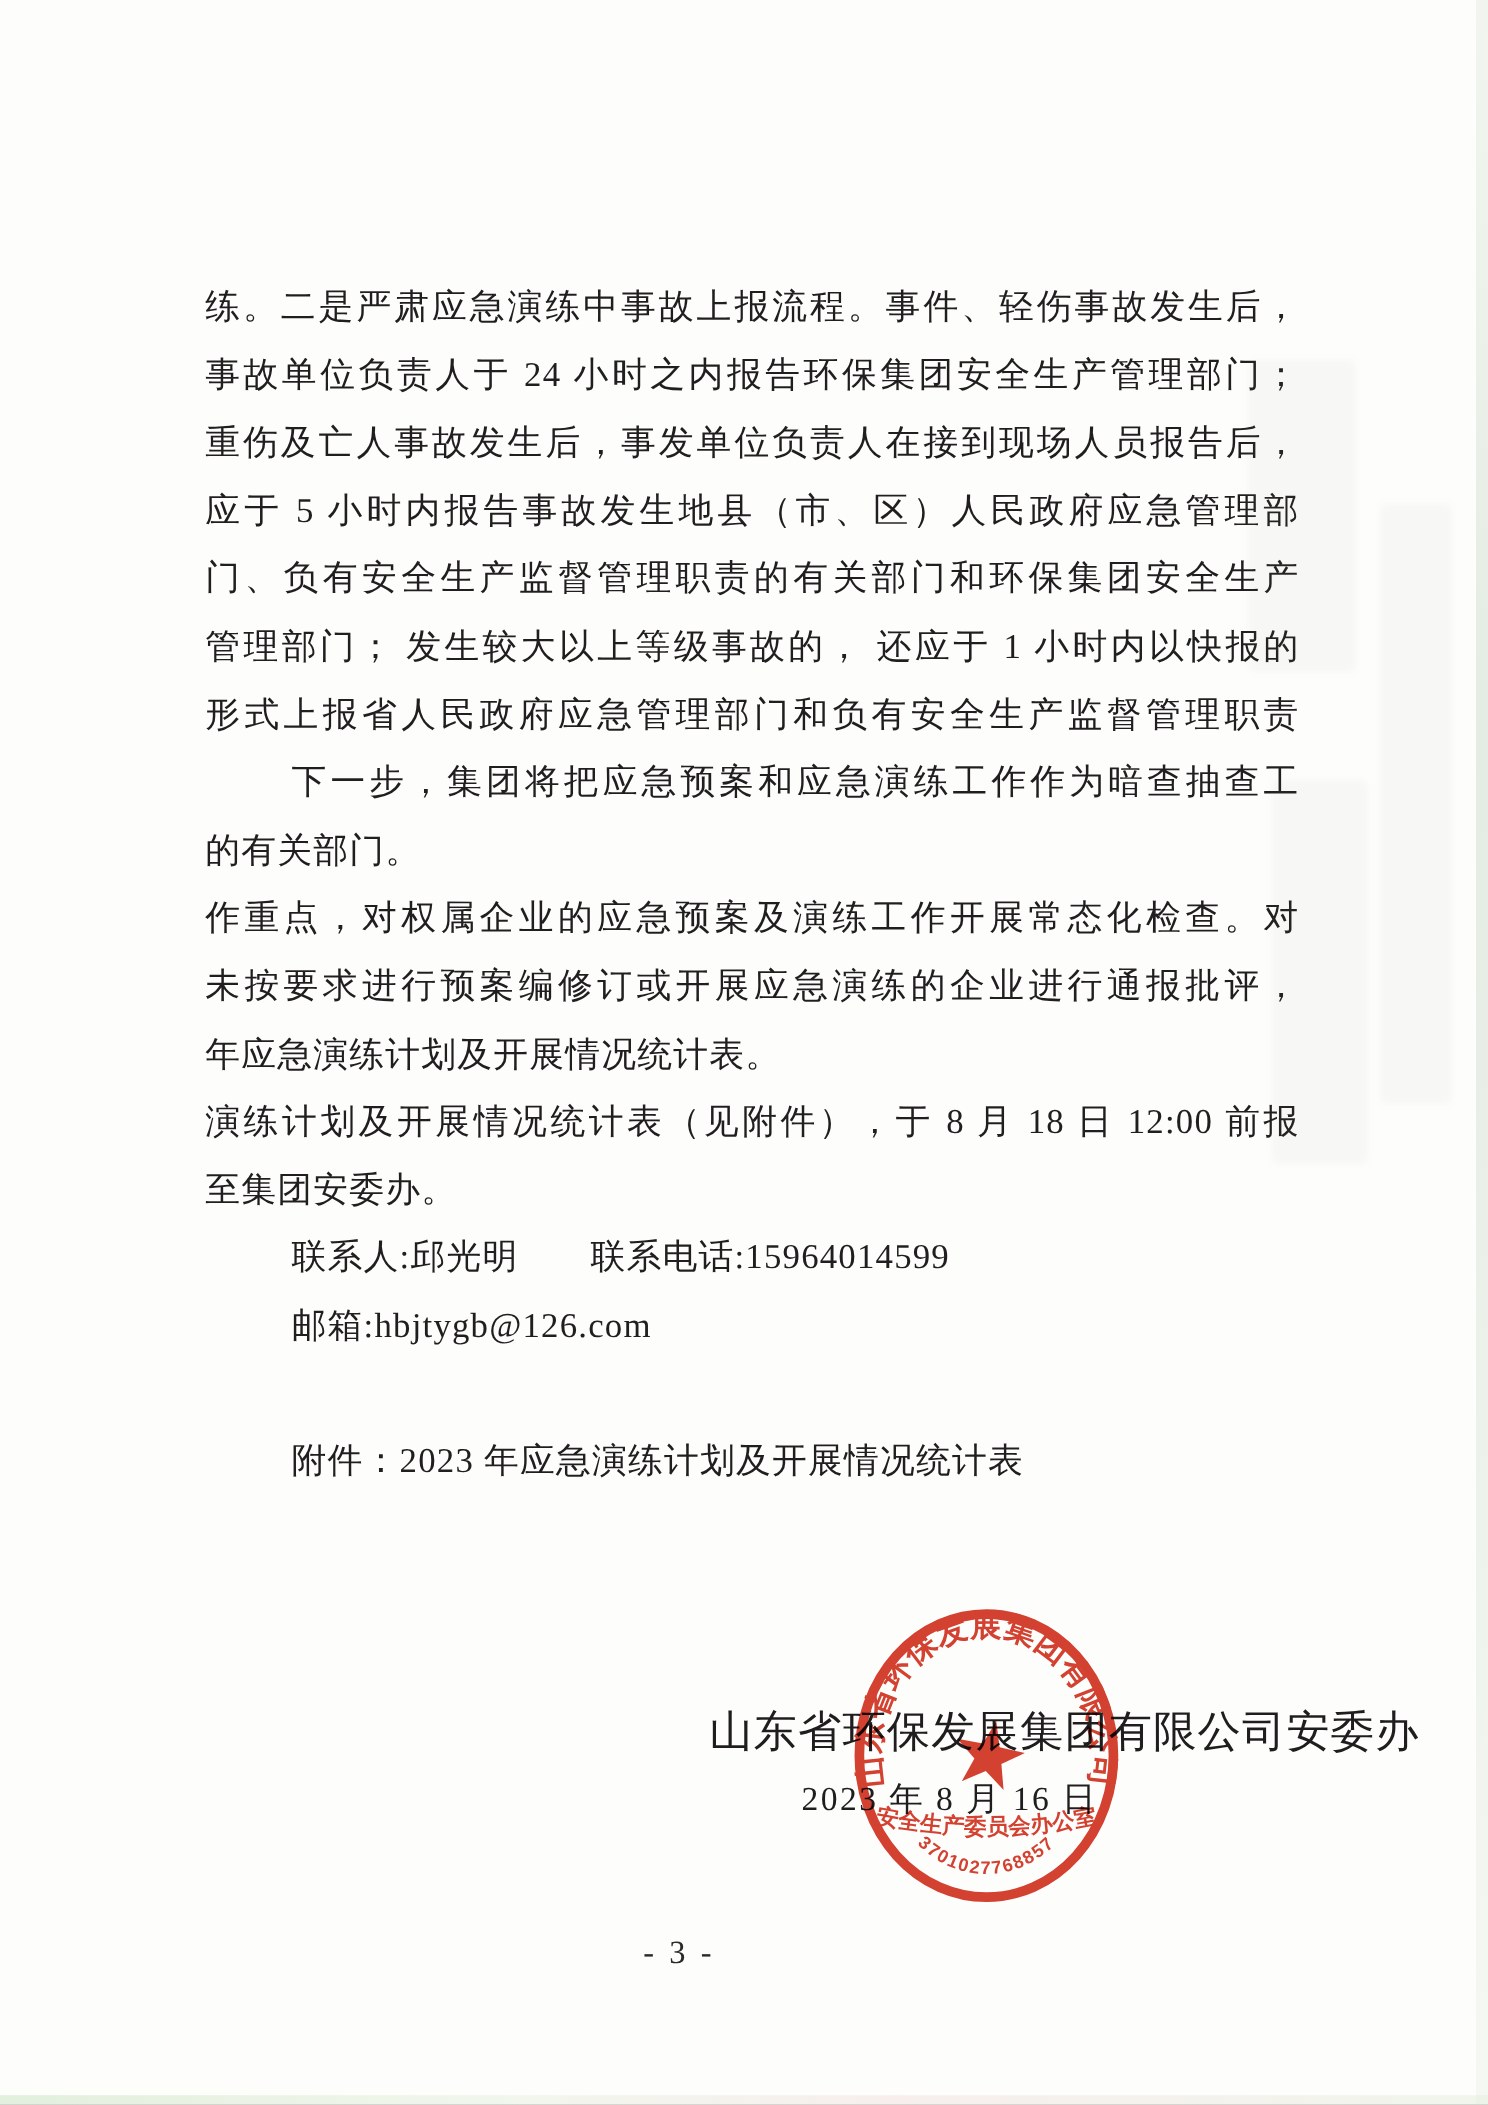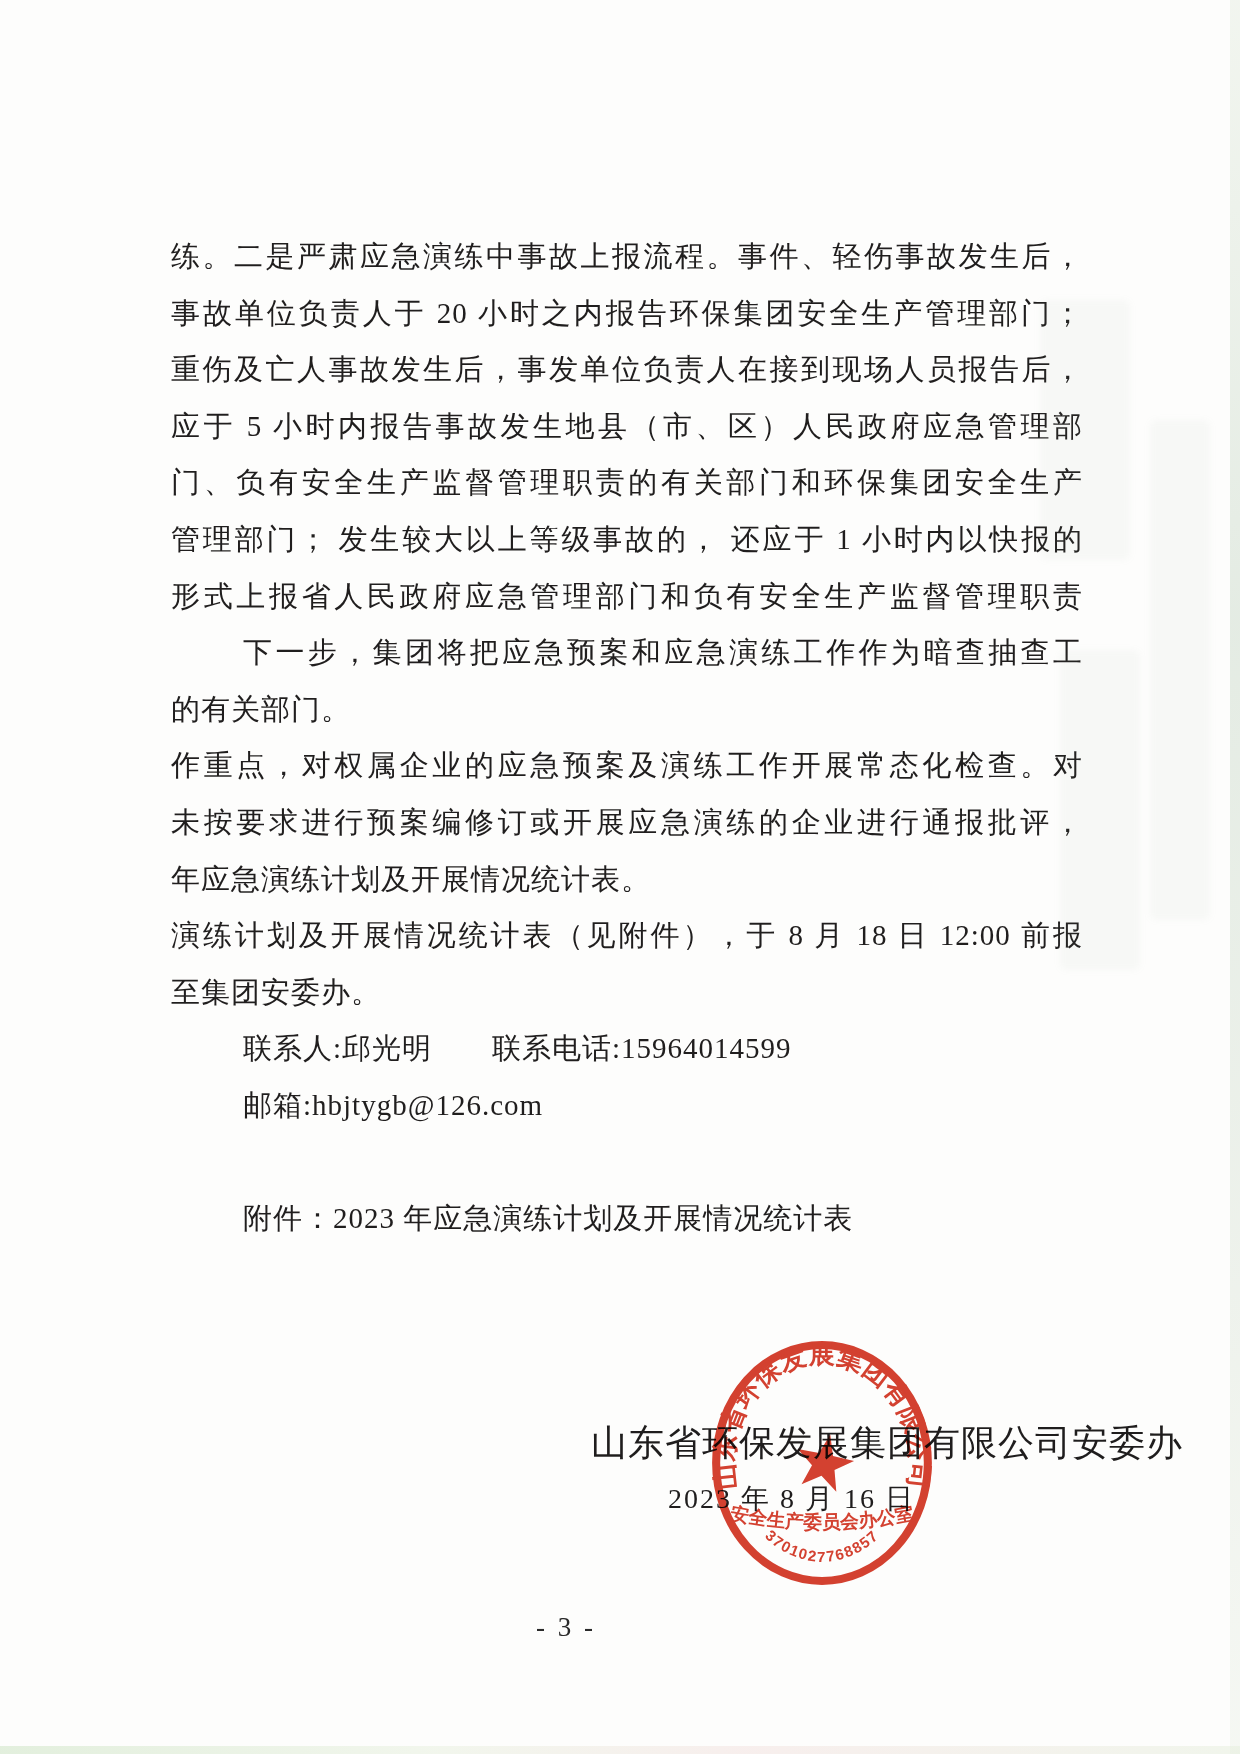--- a/index.html
+++ b/index.html
@@ -73,21 +73,21 @@
   .s2{left:1060px;top:650px;width:80px;height:320px;}
   .s3{left:1150px;top:420px;width:60px;height:500px;}
 </style>
 </head>
 <body>
 
 <div class="page">
 
   <div class="body-block" id="body-block">
       <div class="line fill">练。二是严肃应急演练中事故上报流程。事件、轻伤事故发生后，</div>
-      <div class="line fill">事故单位负责人于 20 小时之内报告环保集团安全生产管理部门；</div>
+      <div class="line fill">事故单位负责人于 24 小时之内报告环保集团安全生产管理部门；</div>
       <div class="line fill">重伤及亡人事故发生后，事发单位负责人在接到现场人员报告后，</div>
       <div class="line fill">应于 5 小时内报告事故发生地县（市、区）人民政府应急管理部</div>
       <div class="line fill">门、负有安全生产监督管理职责的有关部门和环保集团安全生产</div>
       <div class="line fill">管理部门； 发生较大以上等级事故的， 还应于 1 小时内以快报的</div>
       <div class="line fill">形式上报省人民政府应急管理部门和负有安全生产监督管理职责</div>
       <div class="line fill ind">下一步，集团将把应急预案和应急演练工作作为暗查抽查工</div>
       <div class="line">的有关部门。</div>
       <div class="line fill">作重点，对权属企业的应急预案及演练工作开展常态化检查。对</div>
       <div class="line fill">未按要求进行预案编修订或开展应急演练的企业进行通报批评，</div>
       <div class="line">年应急演练计划及开展情况统计表。</div>

